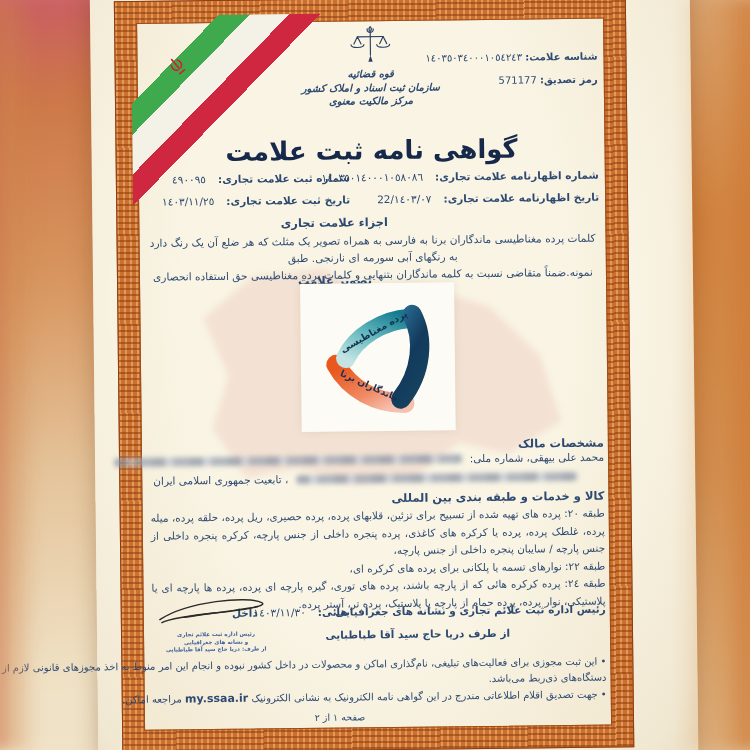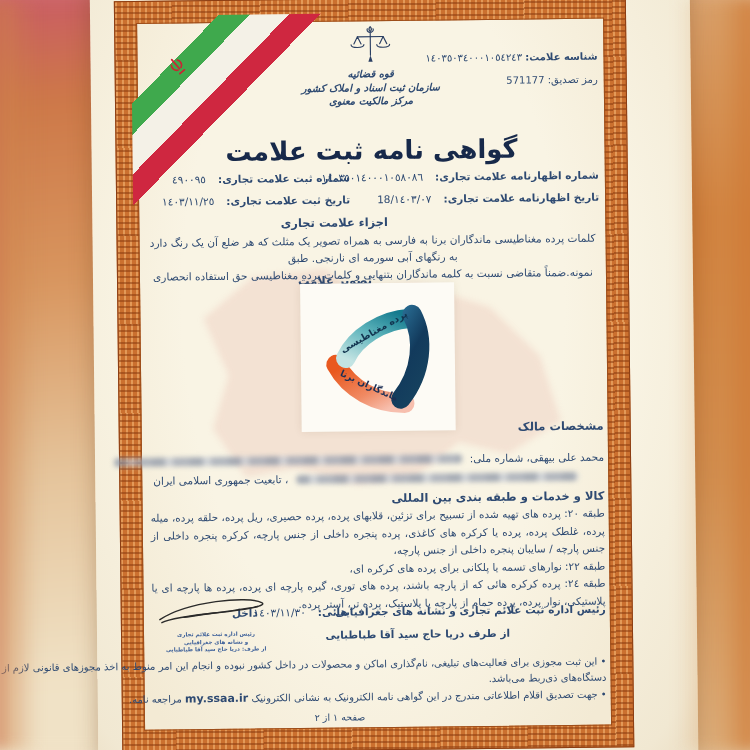--- a/index.html
+++ b/index.html
@@ -68,21 +68,21 @@
   .para div{position:static;}
 
   
   .logo-box{left:160px;top:262px;width:154px;height:148px;background:#fdfbf5;z-index:3;
     box-shadow:0 0 8px rgba(90,60,30,.10);display:flex;align-items:center;justify-content:center;}
   .logo-box svg{position:static;}
   .map-wm{left:30px;top:222px;width:410px;height:245px;z-index:0;filter:blur(3px);opacity:.5;}
 
   
   .sec-head-r{right:4px;font-size:11.5px;font-weight:700;color:#2e4a72;white-space:nowrap;}
-  .h-owner{top:400px;text-align:center;} .h-goods{top:470px;}
+  .h-owner{top:417px;text-align:center;} .h-goods{top:470px;}
   .owner-line{display:flex;gap:8px;align-items:center;font-size:10.5px;color:#2e4a72;white-space:nowrap;}
   .ol1{right:4px;top:432px;} .ol2{right:30px;top:451px;}
   .redact{height:9px;border-radius:4px;filter:blur(2.6px);opacity:.75;position:static;
     background:repeating-linear-gradient(90deg,#8a94a6 0 13px,#c2c8d2 13px 21px,#9aa2b2 21px 38px);}
   .rd1{width:348px;} .rd2{width:282px;}
 
   .classes{right:4px;left:8px;top:486px;font-size:10.4px;line-height:17.6px;color:#2e4a72;
     text-align:justify;text-align-last:right;}
   .classes p{position:static;margin:0;}
 
@@ -151,36 +151,36 @@
       </div>
 
       <div class="cert-title">گواهی نامه ثبت علامت</div>
 
       <div class="id-block">
         <div style="position:static">
           <span style="position:static;font-weight:700">شناسه علامت:</span>
           <span style="position:static">١٤٠٣٥٠٣٤٠٠٠١٠٥٤٢٤٣</span>
         </div>
         <div style="position:static">
-          <span style="position:static;font-weight:400">رمز تصدیق:</span>
+          <span style="position:static;font-weight:700">رمز تصدیق:</span>
           <span style="position:static">571177</span>
         </div>
       </div>
 
       <div class="pair r1a">
         <span class="lab" style="position:static">شماره اظهارنامه علامت تجاری:</span>
         <span style="position:static">١٤٠٣٥٠١٤٠٠٠١٠٥٨٠٨٦</span>
       </div>
       <div class="pair r1b">
         <span class="lab" style="position:static">شماره ثبت علامت تجاری:</span>
         <span style="position:static">٤٩٠٠٩٥</span>
       </div>
       <div class="pair r2a">
         <span class="lab" style="position:static">تاریخ اظهارنامه علامت تجاری:</span>
-        <span style="position:static">١٤٠٣/٠٧/18</span>
+        <span style="position:static">١٤٠٣/٠٧/22</span>
       </div>
       <div class="pair r2b">
         <span class="lab" style="position:static">تاریخ ثبت علامت تجاری:</span>
         <span style="position:static">١٤٠٣/١١/٢٥</span>
       </div>
 
       <div class="sec-head-c h-parts">اجزاء علامت تجاری</div>
       <div class="para">
         <div>کلمات پرده مغناطیسی ماندگاران برنا به فارسی به همراه تصویر یک مثلث که هر ضلع آن یک رنگ دارد به رنگهای آبی سورمه ای نارنجی. طبق</div>
         <div>نمونه.ضمناً متقاضی نسبت به کلمه ماندگاران بتنهایی و کلمات پرده مغناطیسی حق استفاده انحصاری ندارد .</div>
@@ -250,21 +250,21 @@
         <div>رئیس اداره ثبت علائم تجاری</div>
         <div>و نشانه های جغرافیایی</div>
         <div>از طرف:  دریا حاج سید آقا طباطبایی</div>
       </div>
 
       <div class="note n1">• این ثبت مجوزی برای فعالیت‌های تبلیغی، نام‌گذاری اماکن و محصولات در داخل کشور نبوده و انجام این امر منوط به اخذ مجوزهای قانونی لازم از</div>
       <div class="note n1b">دستگاه‌های ذی‌ربط می‌باشد.</div>
       <div class="note n2">
         <span style="position:static">• جهت تصدیق اقلام اطلاعاتی مندرج در این گواهی نامه الکترونیک به نشانی الکترونیک</span>
         <span class="lnk" style="position:static">my.ssaa.ir</span>
-        <span style="position:static">مراجعه نامه.</span>
+        <span style="position:static">مراجعه اماکن.</span>
       </div>
       <div class="page-no">صفحه ١ از ٢</div>
 
     </div>
   </div>
 </div>
 
 <div class="edge-fade fade-left"></div>
 <div class="edge-fade fade-right"></div>
 

